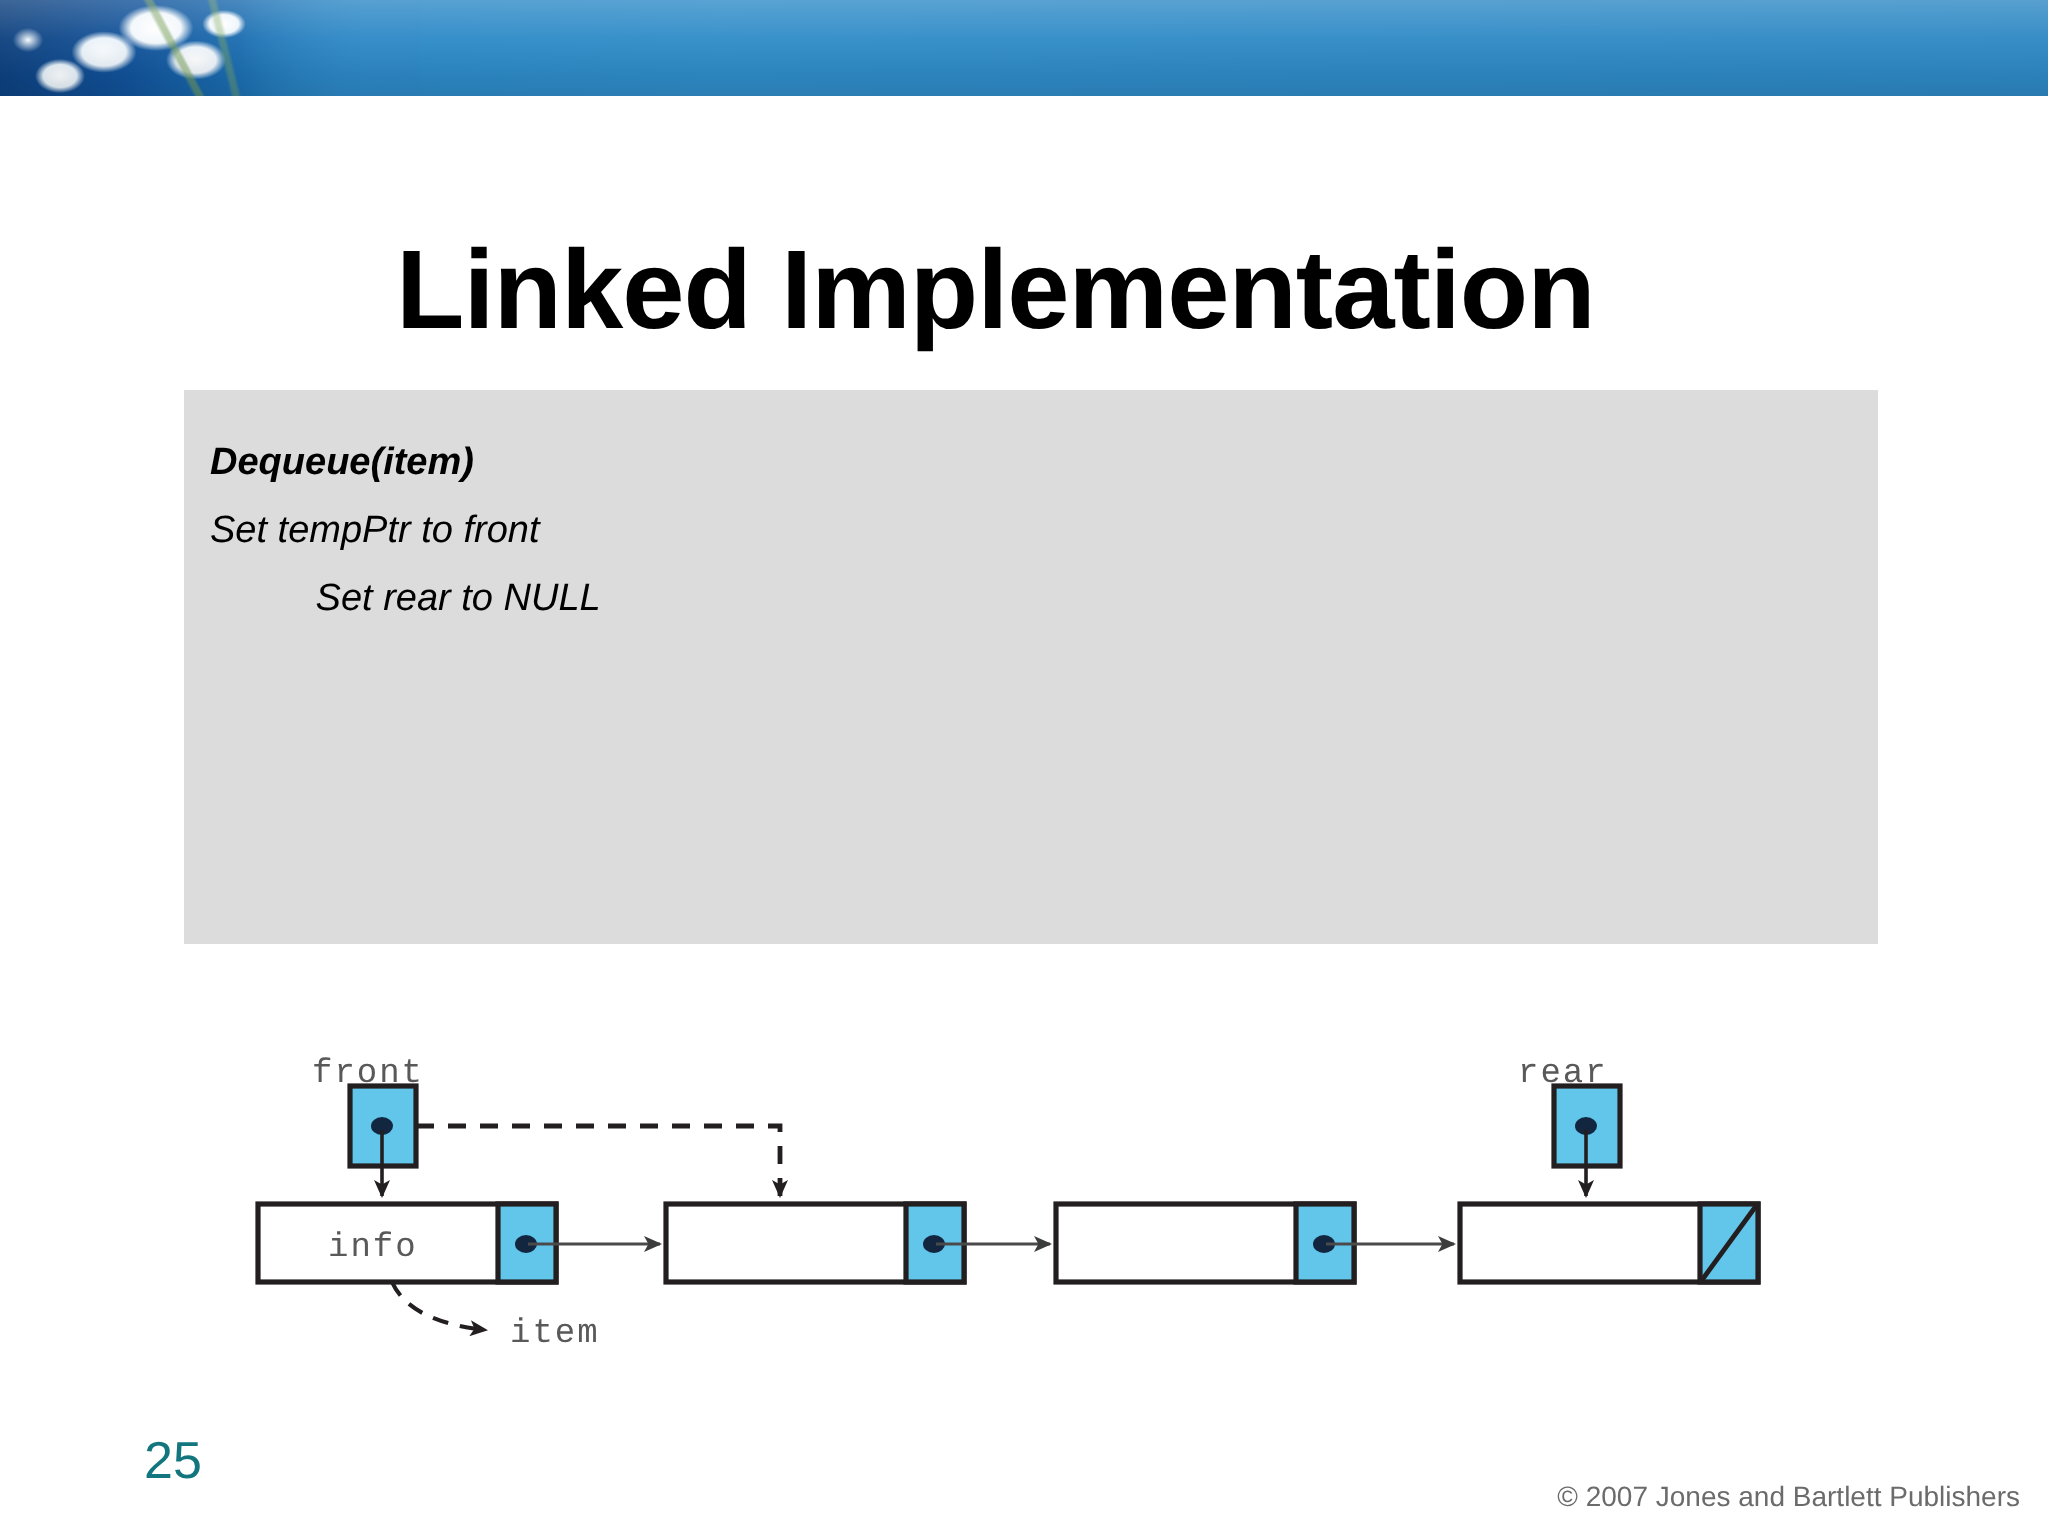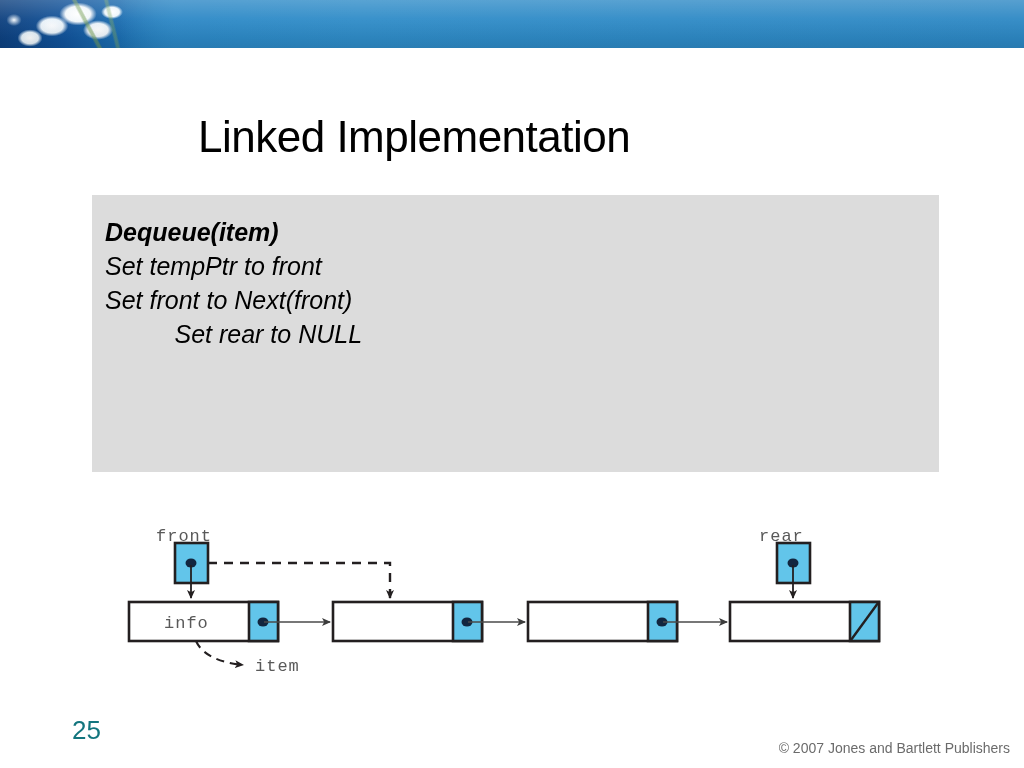--- a/index.html
+++ b/index.html
@@ -67,22 +67,22 @@
     left: 120px; top: 0;
     width: 90px; height: 48px;
     background: linear-gradient(90deg, rgba(45,136,198,0) 0%, rgba(45,136,198,0.85) 60%, #2d88c6 100%);
   }
 
   
   #page-title {
     position: absolute;
     left: 198px;
     top: 112px;
-    font-size: 44px;
-    font-weight: normal;
+    font-size: 56px;
+    font-weight: bold;
     color: #000000;
     letter-spacing: -0.5px;
     white-space: nowrap;
   }
 
   
   #pseudocode-panel {
     position: absolute;
     left: 92px;
     top: 195px;
@@ -92,21 +92,21 @@
   }
   #pseudocode-list {
     position: absolute;
     left: 13px;
     top: 20px;
     margin: 0;
     padding: 0;
     list-style: none;
   }
   .code-line {
-    font-size: 25px;
+    font-size: 19px;
     font-style: italic;
     color: #000000;
     line-height: 34px;
     white-space: pre;
   }
   .code-line.bold {
     font-weight: bold;
   }
 
   
@@ -154,21 +154,20 @@
   <div id="banner-flower-fade"></div>
   <div id="banner-gloss"></div>
 </div>
 
 <div id="page-title">Linked Implementation</div>
 
 <div id="pseudocode-panel">
   <ul id="pseudocode-list">
     <li class="code-line bold">Dequeue(item)</li>
     <li class="code-line">Set tempPtr to front</li>
-    <li class="code-line">Set front to Next(front)</li>
     <li class="code-line">          Set rear to NULL</li>
   </ul>
 </div>
 
 <div id="diagram">
 <svg width="1024" height="200" viewBox="0 0 1024 200" xmlns="http://www.w3.org/2000/svg">
   <defs>
     <marker id="arrowhead" markerWidth="9" markerHeight="8" refX="8" refY="4" orient="auto" markerUnits="userSpaceOnUse">
       <path d="M0,0 L9,4 L0,8 L2.2,4 Z" fill="#231f20"></path>
     </marker>

